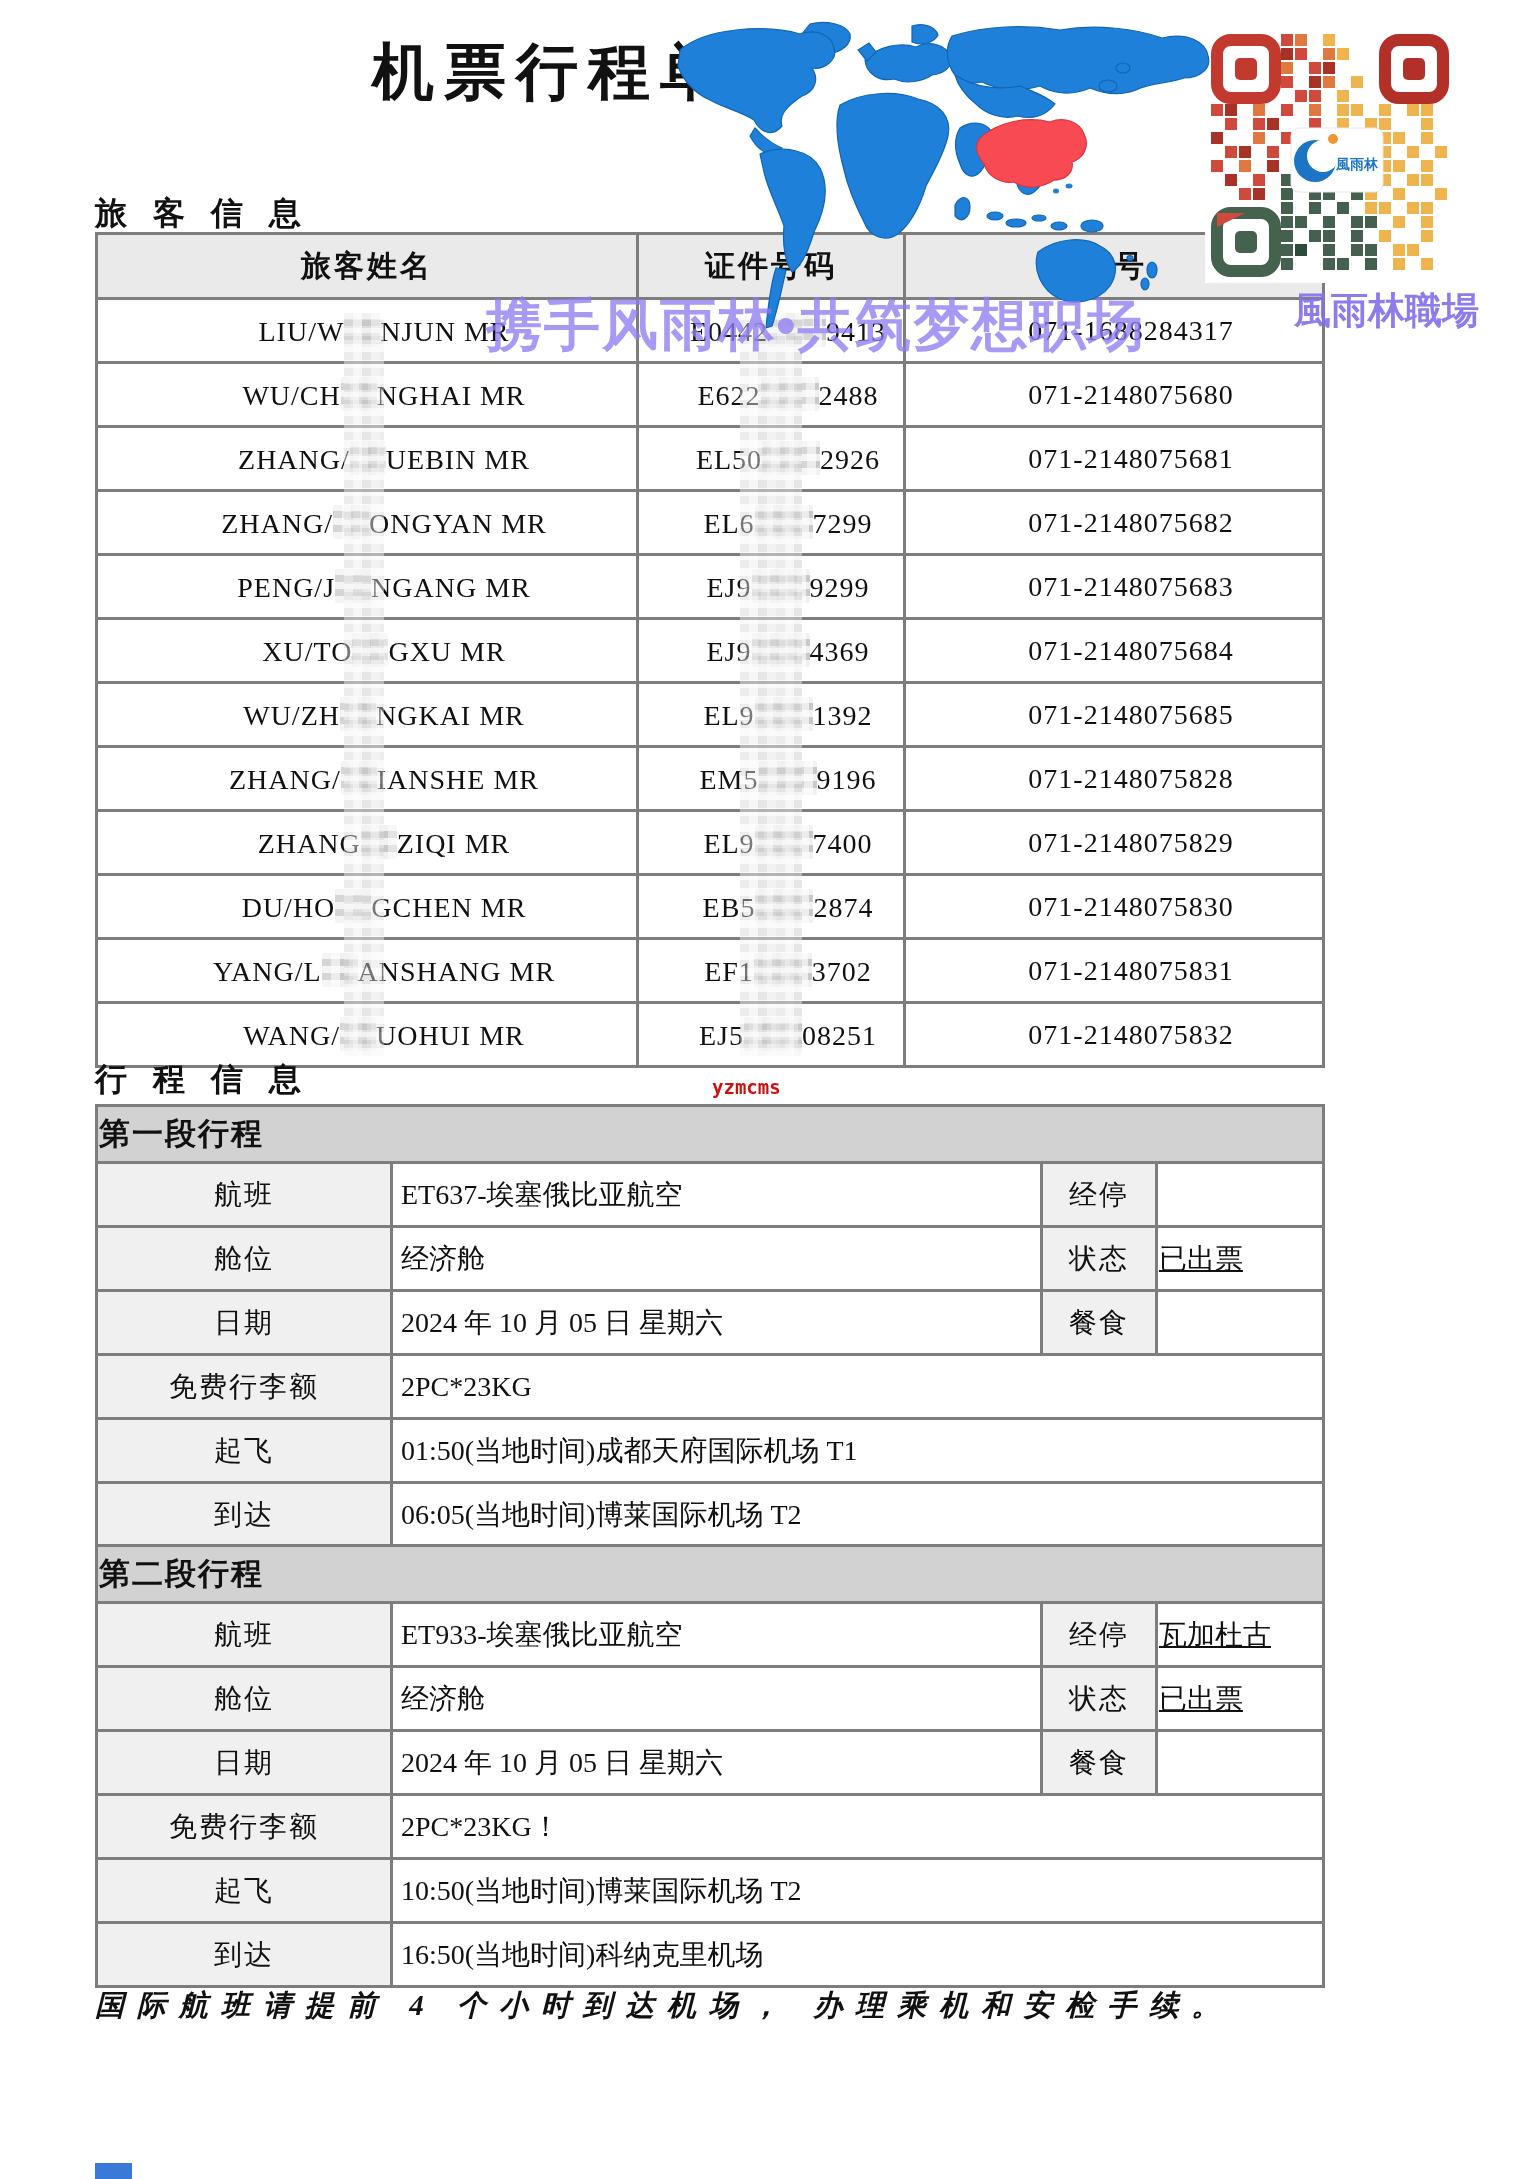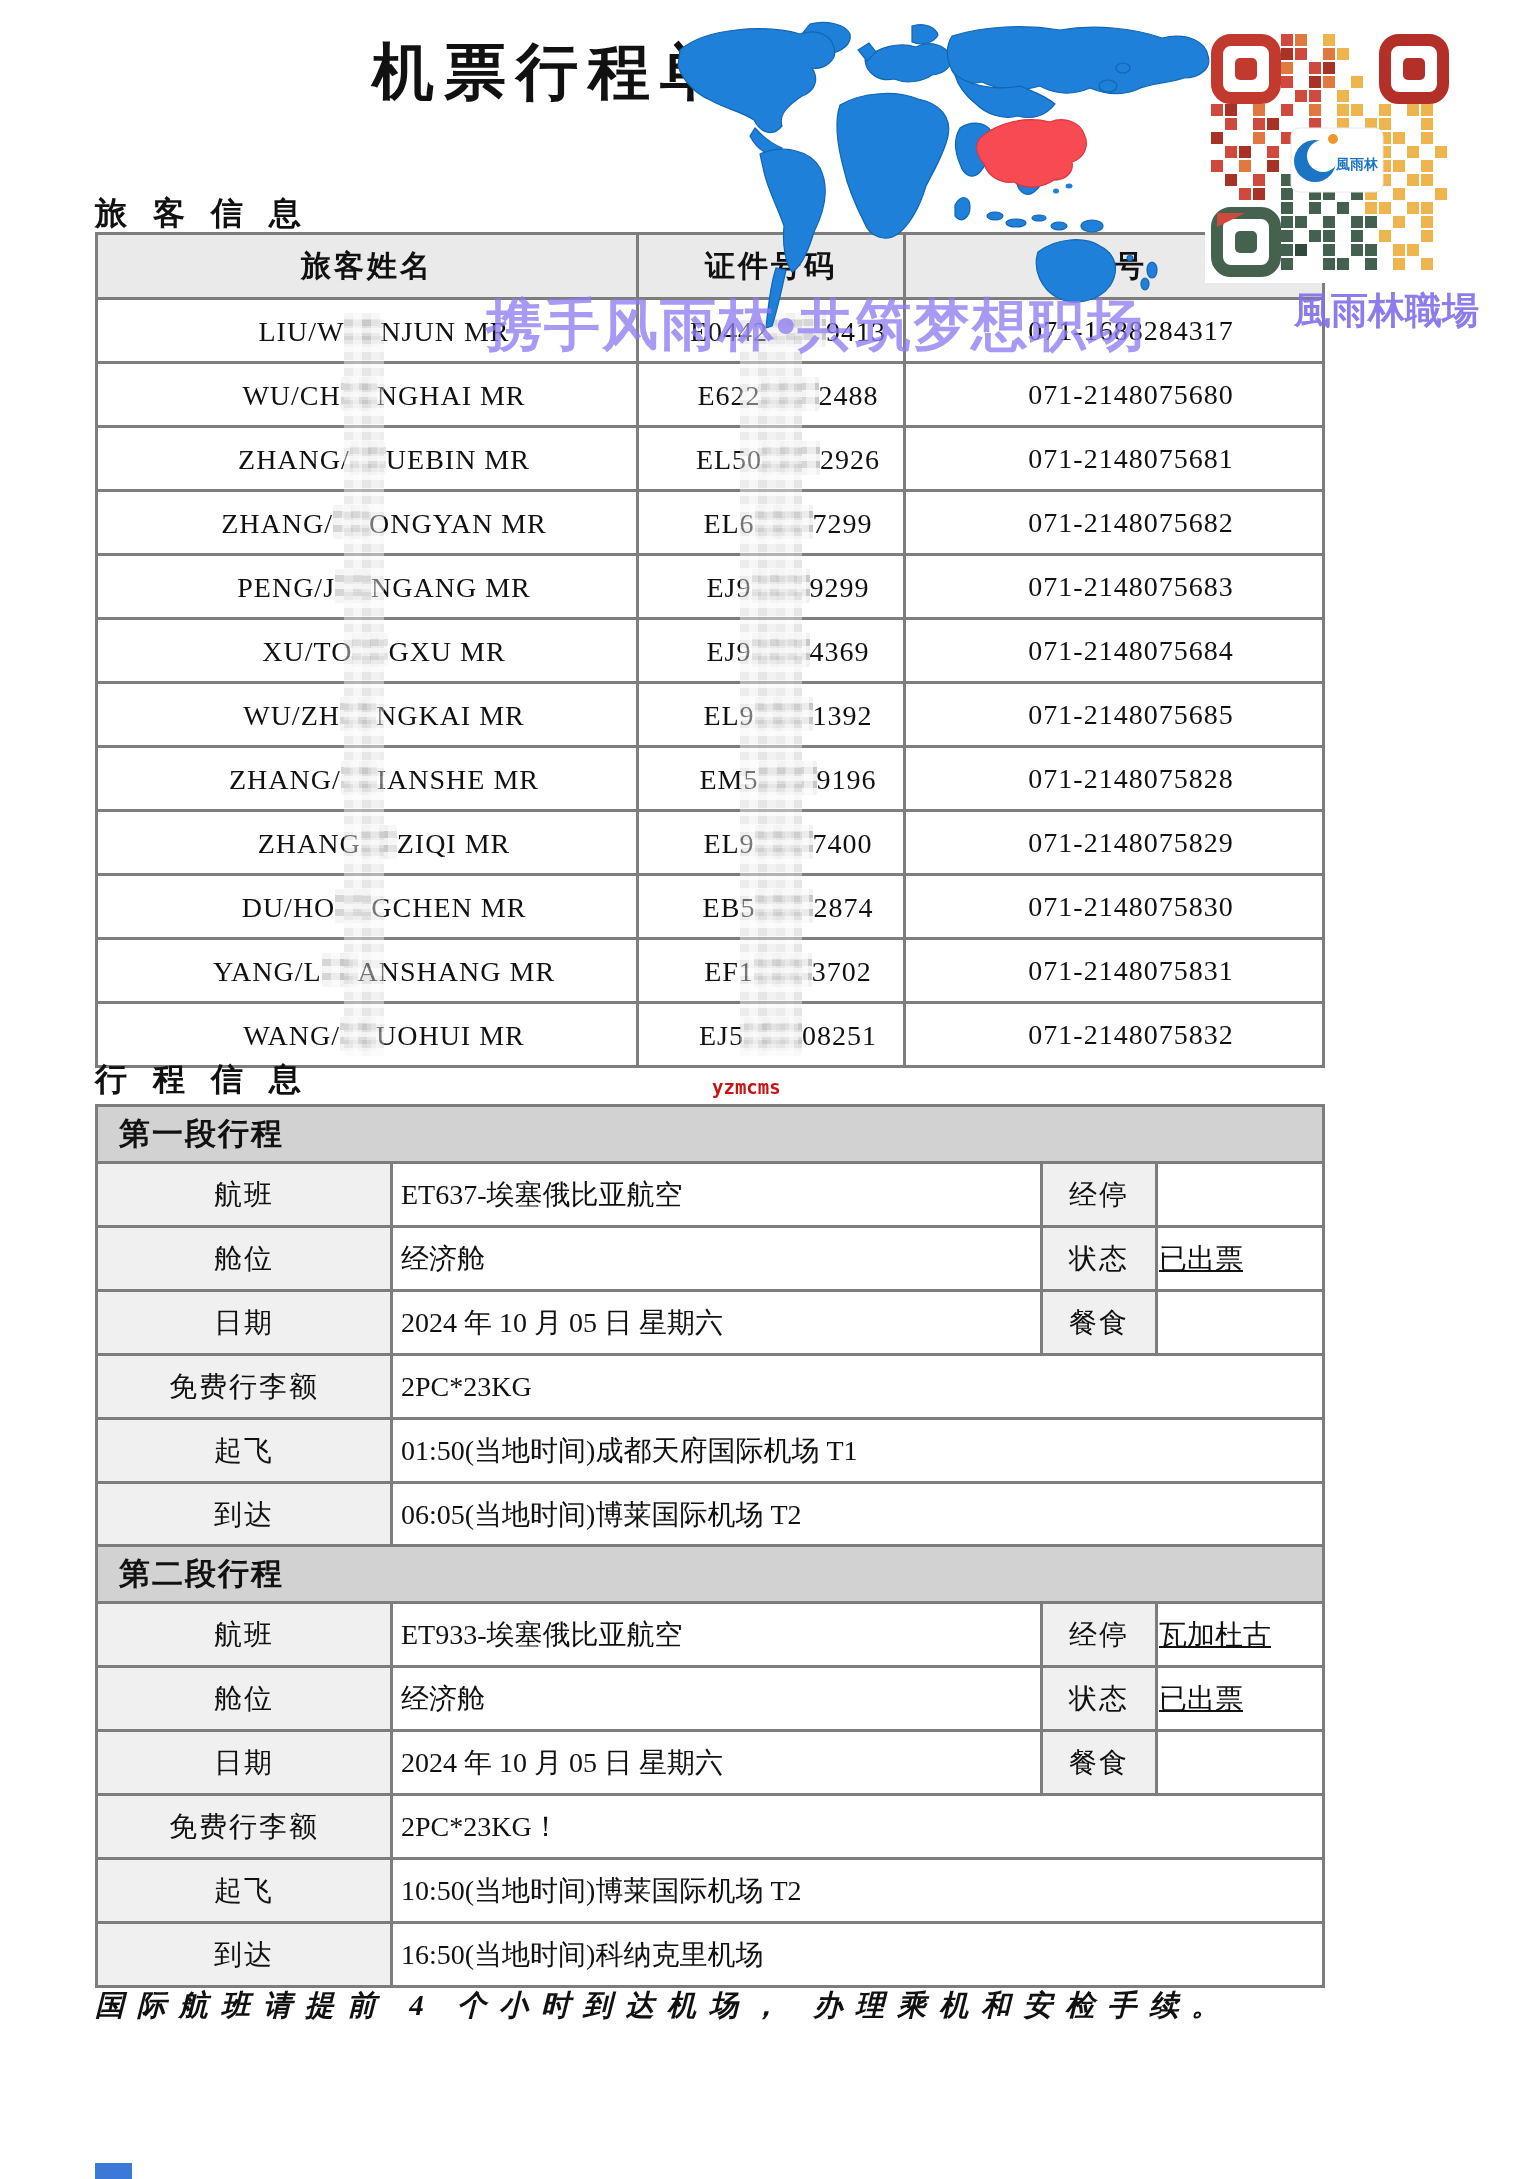--- a/index.html
+++ b/index.html
@@ -44,21 +44,21 @@
         repeating-linear-gradient(0deg, rgba(255,255,255,.75) 0 8px, rgba(0,0,0,0) 8px 16px),
         repeating-linear-gradient(90deg, #d6d6d6 0 9px, #ececec 9px 18px, #c9c9c9 18px 27px, #e3e3e3 27px 36px);}
   #band1{left:344px;width:40px;}
   #band2{left:740px;width:62px;}
 
   .itable{position:absolute;left:95px;width:1227px;z-index:2;font-size:28px;}
   .itable td{border:3px solid #7d7d7d;height:59px;overflow:hidden;white-space:nowrap;}
   #seg1{top:1104px;}
   #seg2{top:1544px;}
   .bar td{background:#d2d2d2;font-weight:bold;font-size:31px;height:52px;
-          padding-left:21px;letter-spacing:2px;}
+          padding-left:1px;letter-spacing:2px;}
   .lab{background:#f0f0f0;text-align:center;letter-spacing:2px;}
   .val{padding-left:8px;text-align:left;}
   .val2{text-align:left;text-decoration:underline;}
 
   .footer{position:absolute;left:95px;top:1986px;font-size:29px;font-weight:bold;
           letter-spacing:13px;z-index:2;white-space:nowrap;font-style:italic;}
   .bstrip{position:absolute;left:95px;top:2163px;width:37px;height:16px;background:#3b79d9;z-index:2;}
 </style>
 </head>
 <body>

